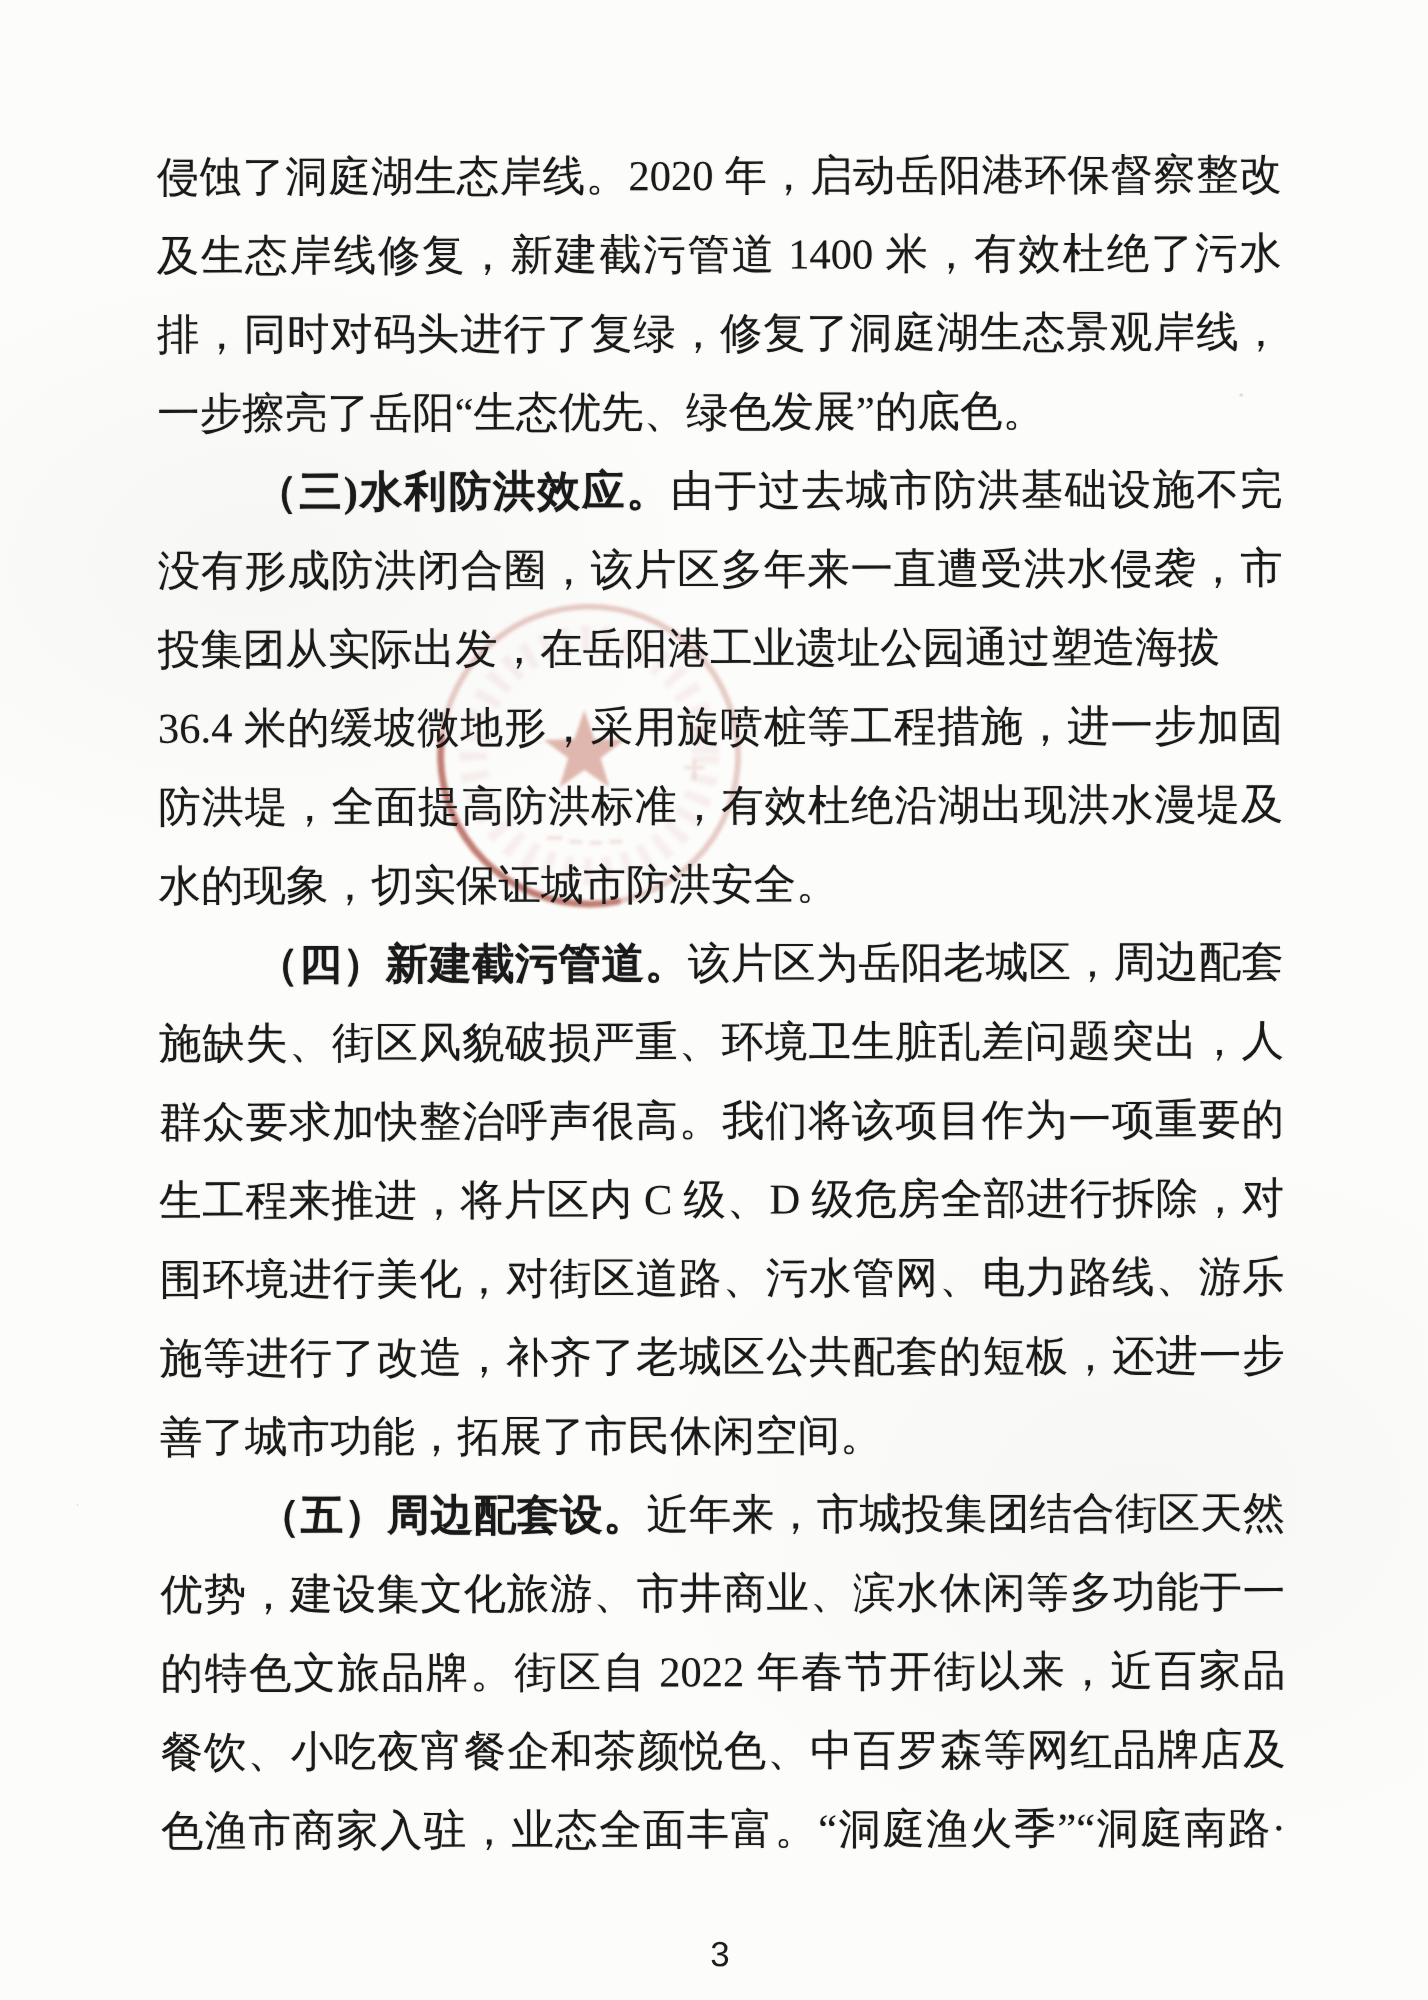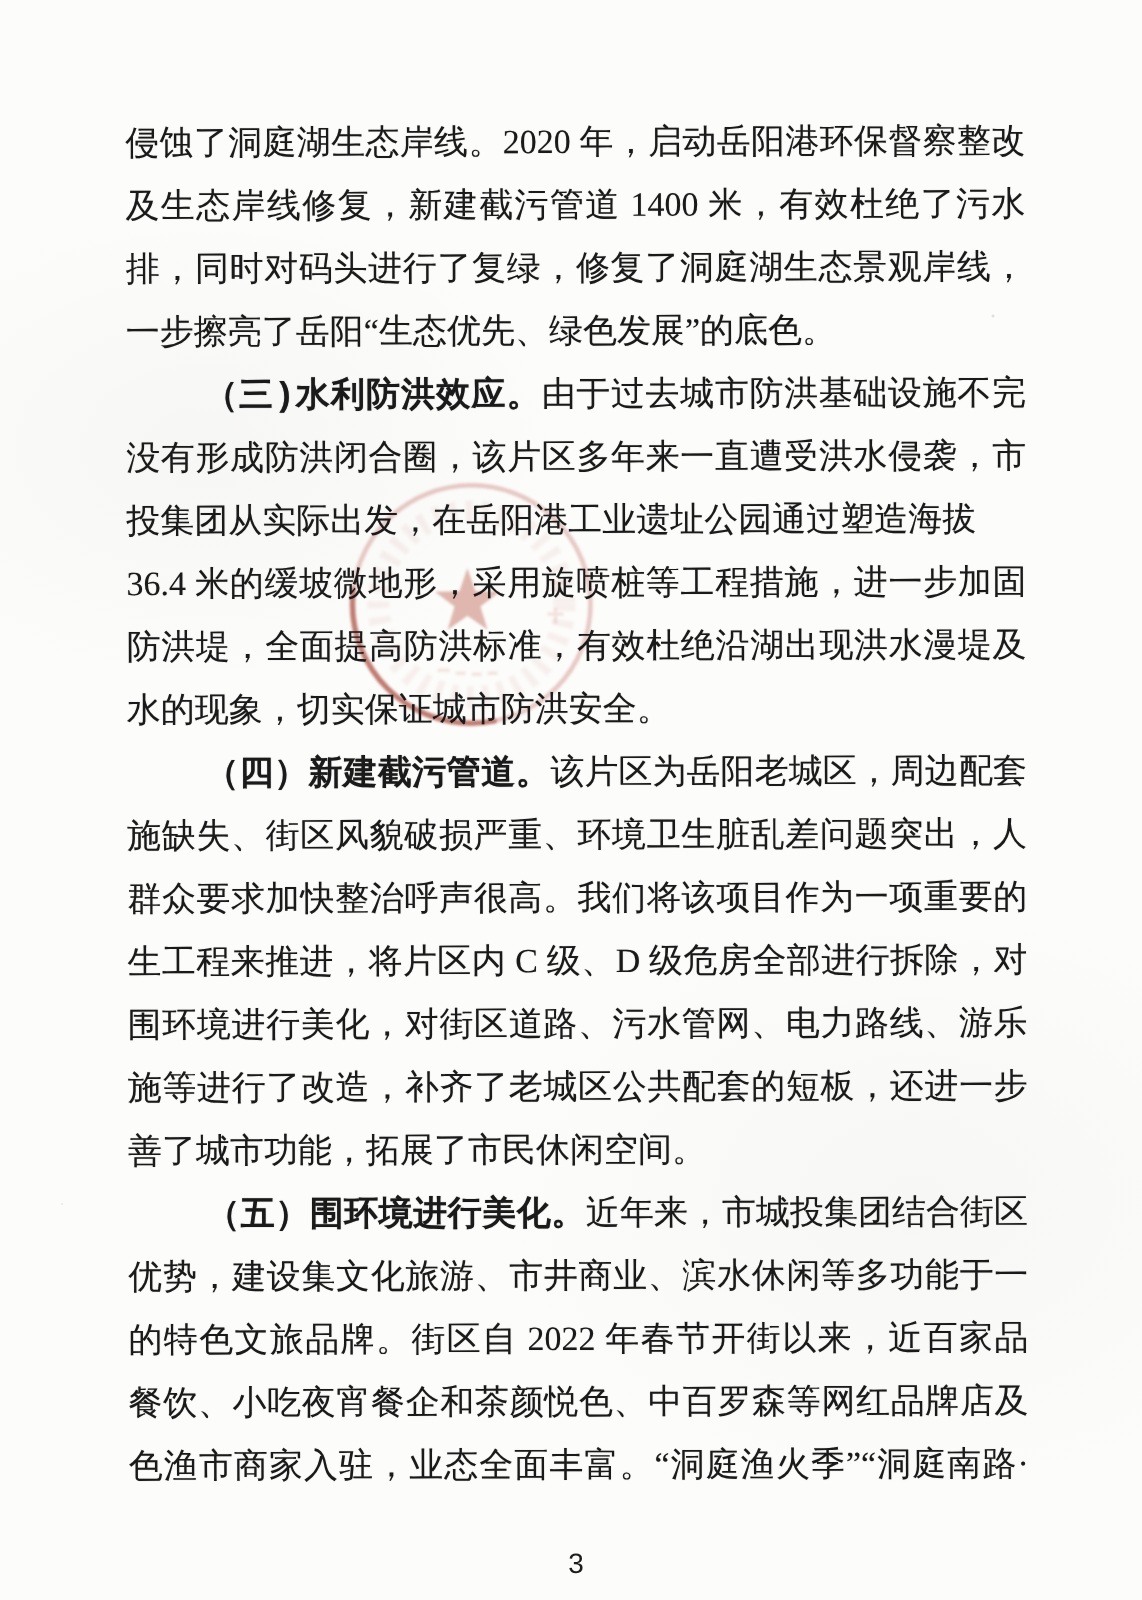--- a/index.html
+++ b/index.html
@@ -51,21 +51,20 @@
   .line.no-j {
     text-align-last: left;
   }
   .line.indent {
     text-indent: 78px;
   }
   .line b {
     font-weight: 700;
     letter-spacing: 0.5px;
     text-shadow: 0 0 1px rgba(0,0,0,0.55);
-    font-family: Liberation Mono, monospace;
   }
   .page-number {
     position: absolute;
     left: 0;
     top: 1548px;
     width: 1148px;
     text-align: center;
     font-family: "Liberation Sans", "DejaVu Sans", sans-serif;
     font-size: 28px;
     color: #1d1d1d;
@@ -106,21 +105,21 @@
       <div class="line">36.4 米的缓坡微地形，采用旋喷桩等工程措施，进一步加固</div>
       <div class="line">防洪堤，全面提高防洪标准，有效杜绝沿湖出现洪水漫堤及渗</div>
       <div class="line no-j">水的现象，切实保证城市防洪安全。</div>
       <div class="line indent"><b>（四）新建截污管道。</b>该片区为岳阳老城区，周边配套设</div>
       <div class="line">施缺失、街区风貌破损严重、环境卫生脏乱差问题突出，人民</div>
       <div class="line">群众要求加快整治呼声很高。我们将该项目作为一项重要的民</div>
       <div class="line">生工程来推进，将片区内 C 级、D 级危房全部进行拆除，对周</div>
       <div class="line">围环境进行美化，对街区道路、污水管网、电力路线、游乐设</div>
       <div class="line">施等进行了改造，补齐了老城区公共配套的短板，还进一步完</div>
       <div class="line no-j">善了城市功能，拓展了市民休闲空间。</div>
-      <div class="line indent"><b>（五）围环境进行美化。</b>近年来，市城投集团结合街区天然</div>
+      <div class="line indent"><b>（五）周边配套设。</b>近年来，市城投集团结合街区天然</div>
       <div class="line">优势，建设集文化旅游、市井商业、滨水休闲等多功能于一体</div>
       <div class="line">的特色文旅品牌。街区自 2022 年春节开街以来，近百家品牌</div>
       <div class="line">餐饮、小吃夜宵餐企和茶颜悦色、中百罗森等网红品牌店及特</div>
       <div class="line">色渔市商家入驻，业态全面丰富。“洞庭渔火季”“洞庭南路·一</div>
     </main>
 
   <div class="page-number">3</div>
 </div>
 
 </body></html>

